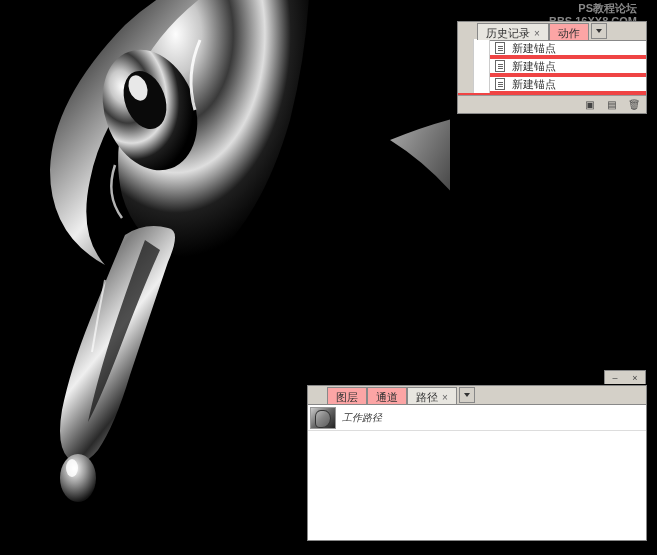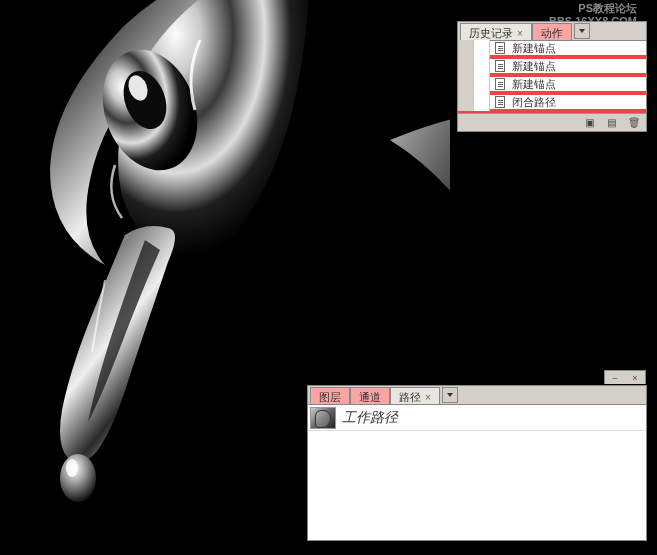--- a/index.html
+++ b/index.html
@@ -47,21 +47,21 @@
       background: #d4d0c8;
       border: 1px solid #888;
       box-shadow: 1px 1px 3px rgba(0,0,0,0.4);
       z-index: 10;
     }
     .panel-tabs {
       display: flex;
       background: #d4d0c8;
       border-bottom: 1px solid #888;
       height: 19px;
-      padding-left: 2px;
+      padding-left: 19px;
       gap: 0;
     }
     .tab {
       padding: 2px 8px 1px;
       background: #fca5a5;
       border: 1px solid #888;
       border-bottom: none;
       margin-top: 1px;
       font-size: 11px;
       color: #333;
@@ -210,21 +210,21 @@
     }
     .paths-list {
       background: #fff;
       min-height: 135px;
     }
     .path-item {
       display: flex;
       align-items: center;
       height: 26px;
       border-bottom: 1px solid #ddd;
-      font-size: 14px;
+      font-size: 10px;
       color: #333;
     }
     .path-thumb {
       width: 26px;
       height: 22px;
       margin: 2px;
       border: 1px solid #999;
       background: linear-gradient(135deg, #ccc 0%, #666 50%, #222 100%);
       position: relative;
       overflow: hidden;
@@ -326,28 +326,20 @@
       <div class="hi-label">新建锚点</div>
     </div>
     <div class="history-item">
       <div class="hi-col1"></div>
       <div class="hi-col2"></div>
       <div class="hi-icon">
           <div class="doc-icon"></div>
         </div>
       <div class="hi-label">新建锚点</div>
     </div>
-    <div class="history-item">
-      <div class="hi-col1"></div>
-      <div class="hi-col2"></div>
-      <div class="hi-icon">
-          <div class="doc-icon"></div>
-        </div>
-      <div class="hi-label">闭合路径</div>
-    </div>
   </div>
   <div class="panel-footer">
     <div class="footer-btn">▣</div>
     <div class="footer-btn">▤</div>
     <div class="footer-btn">🗑</div>
   </div>
 </div>
 
 <div class="paths-panel">
   <div class="panel-close">

